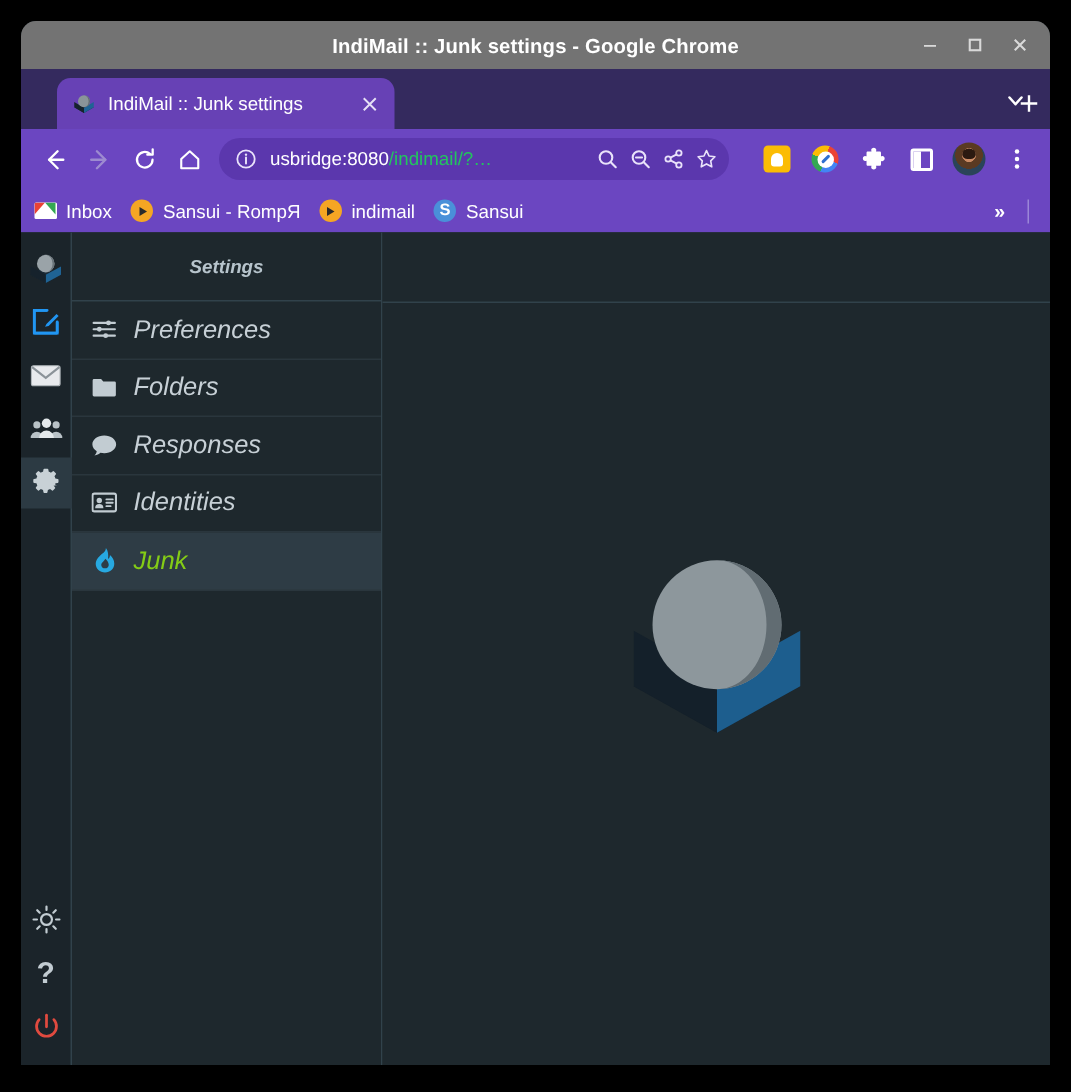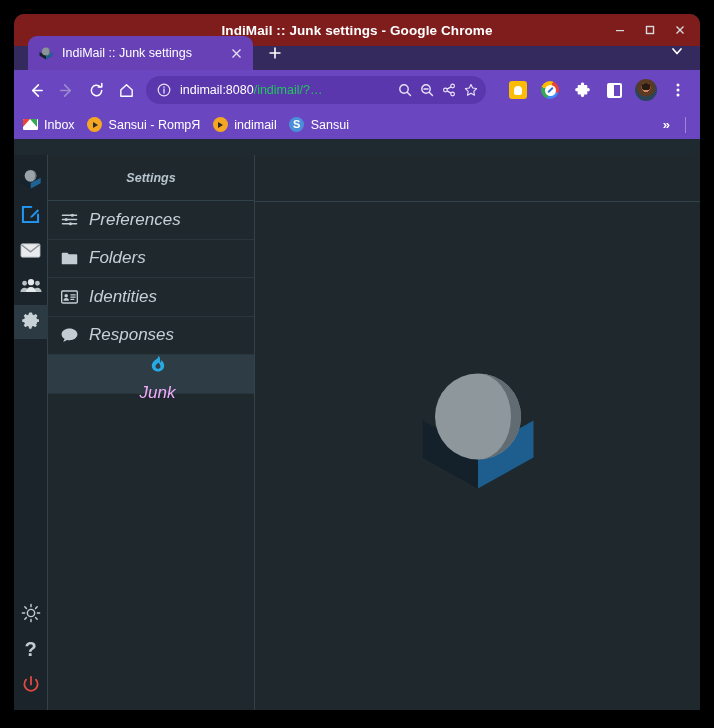--- a/index.html
+++ b/index.html
@@ -16,21 +16,21 @@
     left: 14px; top: 14px;
     width: 686px; height: 696px;
     border-radius: 10px 10px 0 0;
     overflow: hidden;
     background: #1f2a30;
     box-shadow: 0 0 0 0 #000;
   }
 
   .titlebar {
     height: 32px;
-    background: #7f1d1d;
+    background: #737373;
     display: flex;
     align-items: center;
     justify-content: center;
     position: relative;
   }
   .titlebar-title {
     color: #ffffff;
     font-size: 13.5px;
     font-weight: bold;
     letter-spacing: 0.1px;
@@ -48,26 +48,27 @@
     display: flex; align-items: center; justify-content: center;
     color: #d9d9d9;
     font-size: 13px;
     line-height: 1;
     border-radius: 3px;
   }
   .win-btn svg { display:block; }
 
   
   .tabstrip {
-    height: 24px;
+    height: 40px;
     background: #342a5e;
     display: flex;
     align-items: flex-end;
-    padding-left: 14px;
+    padding-left: 24px;
     position: relative;
+    justify-content: space-between;
   }
   .tab {
     height: 34px;
     width: 225px;
     background: #6741b5;
     border-radius: 9px 9px 0 0;
     display: flex;
     align-items: center;
     padding: 0 8px 0 10px;
     box-sizing: border-box;
@@ -375,22 +376,21 @@
     box-sizing: border-box;
   }
   .settings-item .si-icon {
     width: 17px; height: 17px;
     flex: 0 0 17px;
     display:flex; align-items:center; justify-content:center;
     color: #c2ccd2;
   }
   .settings-item.selected {
     background: #2e3c45;
-    color: #f0abfc;
-    flex-direction: column;
+    color: #84cc16;
   }
   .settings-item.selected .si-icon { color: #27a9e1; }
 
   
   .content {
     flex: 1 1 auto;
     background: #1e282d;
     position: relative;
   }
   .content-topline {
@@ -489,21 +489,21 @@
 
     <div class="omnibox">
       <div class="omni-icon">
         <svg width="14" height="14" viewBox="0 0 14 14">
             <circle cx="7" cy="7" r="5.8" fill="none" stroke="currentColor" stroke-width="1.2"></circle>
             <path d="M7 6 V10" stroke="currentColor" stroke-width="1.3" stroke-linecap="round"></path>
             <circle cx="7" cy="4.1" r="0.8" fill="currentColor"></circle>
           </svg>
       </div>
       <div class="omnibox-url">
-        <span class="host">indimail:8080</span><span class="path">/indimail/?…</span>
+        <span class="host">usbridge:8080</span><span class="path">/indimail/?…</span>
       </div>
       <div class="omni-icon">
         <svg width="14" height="14" viewBox="0 0 14 14">
             <circle cx="6" cy="6" r="4.2" fill="none" stroke="currentColor" stroke-width="1.4"></circle>
             <path d="M9.2 9.2 L12.5 12.5" stroke="currentColor" stroke-width="1.4" stroke-linecap="round"></path>
           </svg>
       </div>
       <div class="omni-icon">
         <svg width="14" height="14" viewBox="0 0 14 14">
             <circle cx="6" cy="6" r="4.2" fill="none" stroke="currentColor" stroke-width="1.4"></circle>
@@ -674,39 +674,39 @@
           <span class="si-icon">
             <svg width="17" height="15" viewBox="0 0 18 15" fill="currentColor">
               <path d="M0.8 2.3 a1 1 0 0 1 1-1 H6.8 L8.3 3 H16.2 a1 1 0 0 1 1 1 V12.7 a1 1 0 0 1-1 1 H1.8 a1 1 0 0 1-1-1 Z"></path>
             </svg>
           </span>
           <span>Folders</span>
         </div>
 
         <div class="settings-item">
           <span class="si-icon">
+            <svg width="17" height="16" viewBox="0 0 18 16" fill="currentColor">
+              <path d="M9 1 C4.3 1 0.6 3.8 0.6 7.2 C0.6 9.2 1.8 11 3.7 12.1 C3.6 13.1 3 14.2 2.1 15 C3.8 14.8 5.3 14.1 6.3 13.2 C7.1 13.4 8 13.5 9 13.5 C13.7 13.5 17.4 10.7 17.4 7.2 C17.4 3.8 13.7 1 9 1 Z"></path>
+            </svg>
+          </span>
+          <span>Responses</span>
+        </div>
+
+        <div class="settings-item">
+          <span class="si-icon">
             <svg width="17" height="14" viewBox="0 0 18 14">
               <rect x="0.7" y="0.7" width="16.6" height="12.6" rx="1.4" fill="none" stroke="currentColor" stroke-width="1.5"></rect>
               <circle cx="5.5" cy="5.6" r="1.9" fill="currentColor"></circle>
               <path d="M2.6 11 a2.9 2.9 0 0 1 5.8 0 z" fill="currentColor"></path>
               <path d="M10.5 4.8 H15 M10.5 7.2 H15 M10.5 9.6 H13.5" stroke="currentColor" stroke-width="1.3" stroke-linecap="round"></path>
             </svg>
           </span>
           <span>Identities</span>
         </div>
 
-        <div class="settings-item">
-          <span class="si-icon">
-            <svg width="17" height="16" viewBox="0 0 18 16" fill="currentColor">
-              <path d="M9 1 C4.3 1 0.6 3.8 0.6 7.2 C0.6 9.2 1.8 11 3.7 12.1 C3.6 13.1 3 14.2 2.1 15 C3.8 14.8 5.3 14.1 6.3 13.2 C7.1 13.4 8 13.5 9 13.5 C13.7 13.5 17.4 10.7 17.4 7.2 C17.4 3.8 13.7 1 9 1 Z"></path>
-            </svg>
-          </span>
-          <span>Responses</span>
-        </div>
-
         <div class="settings-item selected">
           <span class="si-icon">
             <svg width="16" height="17" viewBox="0 0 16 17" fill="currentColor">
               <path d="M8.6 0.4 C8.6 3 6.3 3.9 4.5 5.6 C2.8 7.2 1.8 8.9 1.8 10.8 C1.8 14.1 4.6 16.6 8 16.6 C11.4 16.6 14.2 14.1 14.2 10.8 C14.2 8.3 12.9 6.6 11.3 5 C11.3 6.3 10.8 7.2 10 7.6 C10.4 5.3 10.1 2.2 8.6 0.4 Z M8 13.9 C6.6 13.9 5.5 12.9 5.5 11.6 C5.5 10.6 6.1 9.9 7 9.1 C7.5 8.6 8 8.1 8.2 7.5 C9.4 8.6 10.5 10 10.5 11.6 C10.5 12.9 9.4 13.9 8 13.9 Z"></path>
             </svg>
           </span>
           <span>Junk</span>
         </div>
 
       </div>

